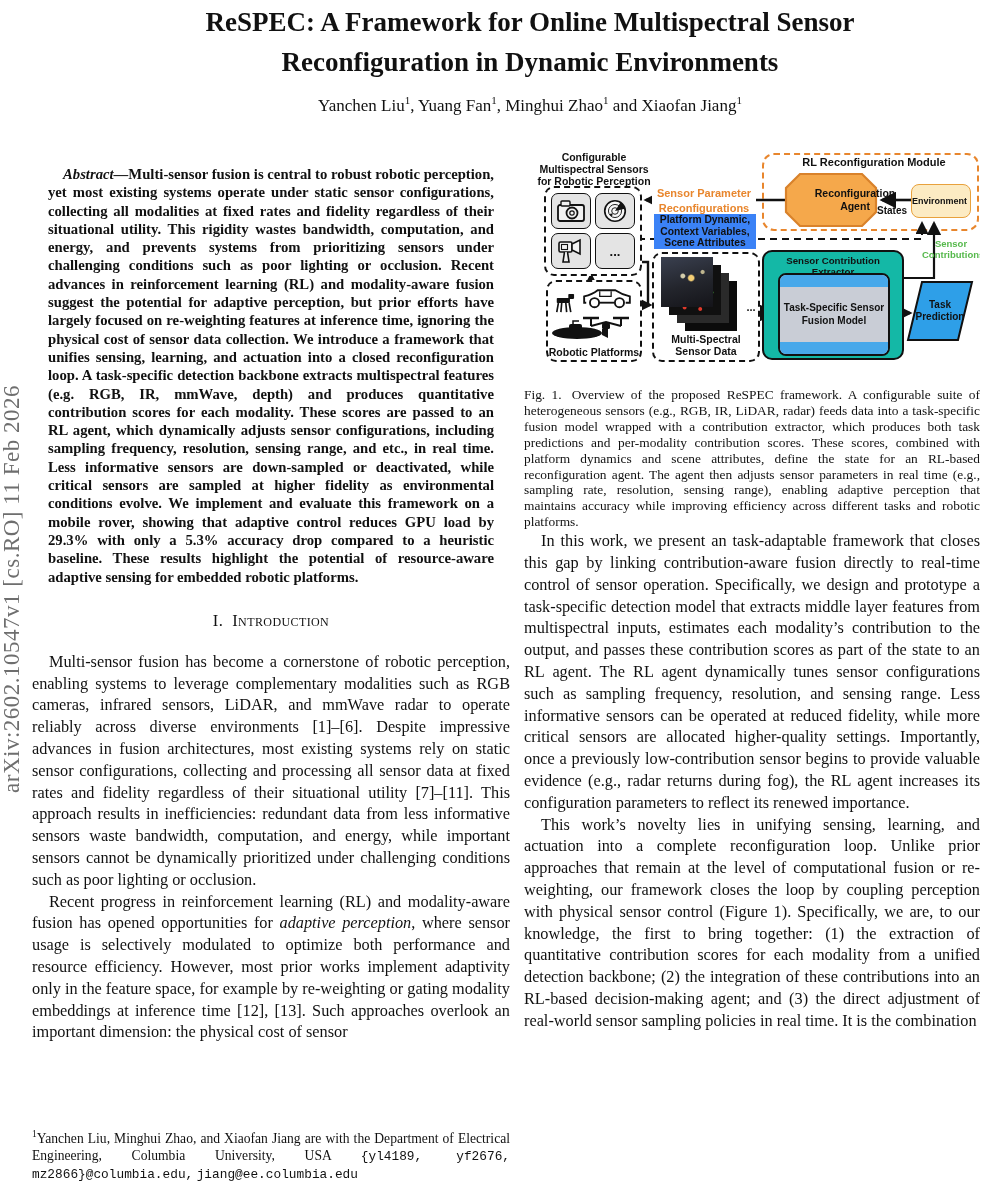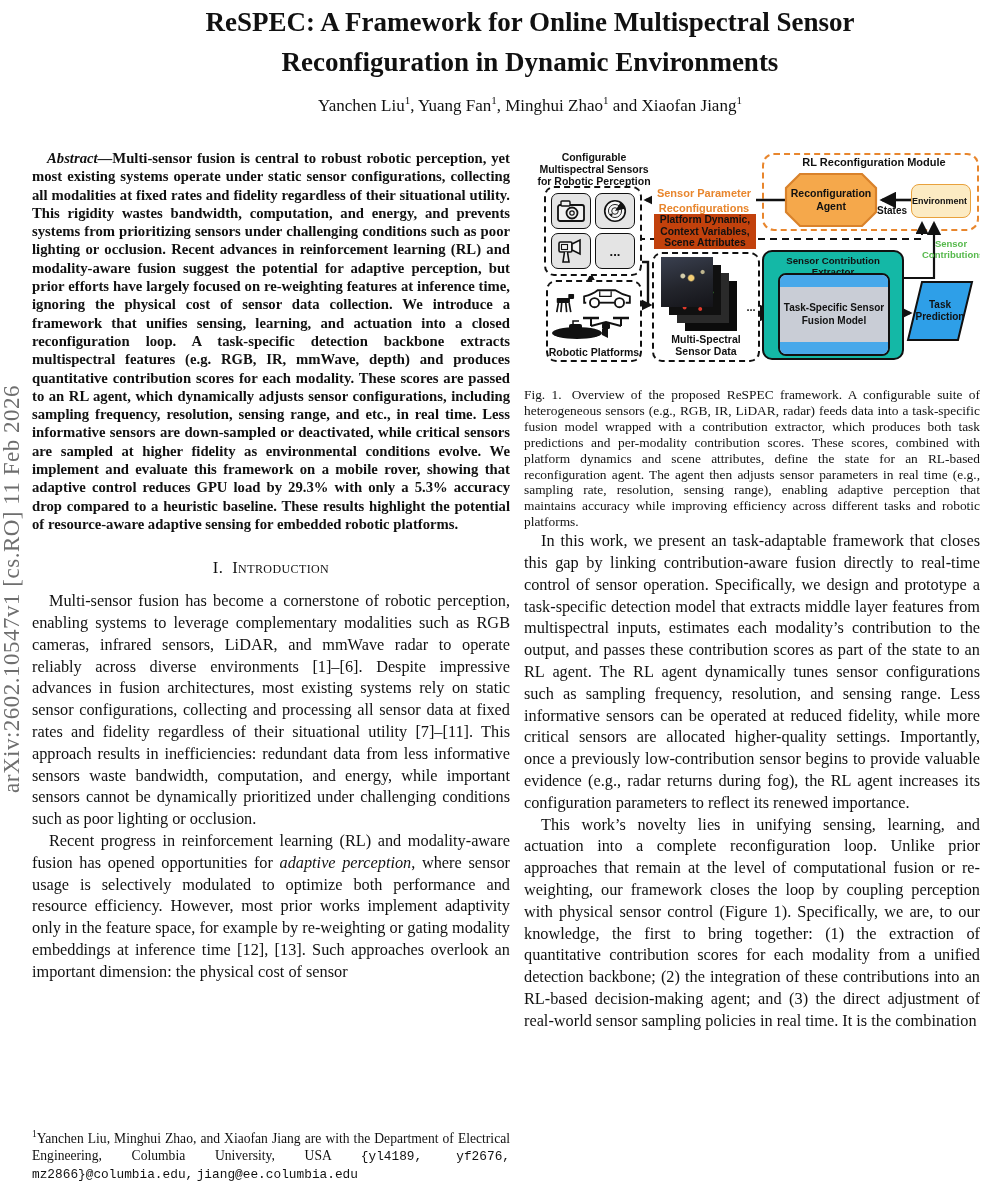--- a/index.html
+++ b/index.html
@@ -10,23 +10,23 @@
          transform:rotate(-90deg);text-align:center;font-size:23px;color:#6e6e6e;
          letter-spacing:.5px;font-family:"Liberation Serif",serif;}
   
   .title{position:absolute;left:80px;top:2px;width:900px;text-align:center;
          font-size:27px;font-weight:bold;line-height:40px;}
   .authors{position:absolute;left:80px;top:94px;width:900px;text-align:center;font-size:17px;}
   .authors sup{font-size:11px;}
   
   .col-left{position:absolute;left:32px;top:149px;width:478px;height:972px;overflow:hidden;}
   .col-right{position:absolute;left:524px;top:150px;width:456px;height:1050px;overflow:hidden;}
-  .abstract{font-size:14.7px;font-weight:bold;line-height:18.3px;text-align:justify;text-indent:15px;margin:0;}
+  .abstract{font-size:14.7px;font-weight:bold;line-height:18.3px;text-align:justify;text-indent:15px;margin:16px;}
   .abstract .lead{font-style:italic;}
-  .sec-head{margin:25px 0 12px 0;text-align:center;font-size:16.5px;font-variant:small-caps;letter-spacing:.4px;}
+  .sec-head{margin:25px 0 20px 0;text-align:center;font-size:16.5px;font-variant:small-caps;letter-spacing:.4px;}
   .sec-head .num{margin-right:9px;}
   .body-p{font-size:16.3px;line-height:21.8px;text-align:justify;text-indent:17px;margin:0;}
   .body-p.noindent{text-indent:0;}
   .body-p .it{font-style:italic;}
   
   .footnote{position:absolute;left:32px;top:1126px;width:478px;font-size:13.6px;
             line-height:17px;text-align:justify;}
   .footnote sup{font-size:9.5px;}
   .mono{font-family:"Liberation Mono",monospace;font-size:12.8px;}
   
@@ -116,21 +116,21 @@
 
         <path d="M380 128 H410 V73" stroke="#111" stroke-width="2.2" fill="none" marker-end="url(#ah)"></path>
 
         <polygon points="276,24 338,24 352,38 352,62 338,76 276,76 262,62 262,38" fill="#F5A84B" stroke="#D9822B" stroke-width="2.2"></polygon>
 
         <polygon points="398,132 448,132 434,190 384,190" fill="#2E9FE8" stroke="#111" stroke-width="2"></polygon>
       </svg>
 
       <div class="rl-box"></div>
       <div class="lbl" style="left:260px;top:6px;width:180px;font-size:11px;z-index:2;">RL Reconfiguration Module</div>
-      <div class="lbl center-flex" style="left:262px;top:24px;width:90px;height:52px;font-size:10.5px;line-height:1.2;z-index:2;">
+      <div class="lbl center-flex" style="left:262px;top:24px;width:90px;height:52px;font-size:10.5px;line-height:1.2;z-index:2;padding-left:24px;">
           <span class="pre">Reconfiguration
 Agent</span>
         </div>
       <div class="env-box">
         <span class="lbl" style="position:static;font-size:9px;">Environment</span>
       </div>
       <div class="lbl" style="left:349px;top:55px;width:38px;font-size:10px;z-index:2;">States</div>
 
       <div class="lbl pre" style="left:4px;top:1px;width:132px;font-size:10.5px;line-height:1.15;z-index:2;">Configurable
 Multispectral Sensors
@@ -190,21 +190,21 @@
           <rect x="19" y="4" width="13" height="8" rx="2" fill="#111"></rect>
           <path d="M23 4 V1 H29" stroke="#111" stroke-width="1.5" fill="none"></path>
           <path d="M52 9 L58 6 V18 L52 15 Z" fill="#111"></path>
         </svg>
         <div class="lbl" style="left:0;bottom:2px;width:100%;font-size:10.5px;">Robotic Platforms</div>
       </div>
 
       <div class="lbl pre" style="left:128px;top:36px;width:104px;font-size:11px;line-height:1.35;color:#E8862D;background:#fff;z-index:2;">Sensor Parameter
 Reconfigurations</div>
 
-      <div class="lbl pre" style="left:130px;top:64px;width:102px;font-size:10.3px;line-height:1.12;background:#c2410c;z-index:2;">Platform Dynamic,
+      <div class="lbl pre" style="left:130px;top:64px;width:102px;font-size:10.3px;line-height:1.12;background:#3b82f6;z-index:2;">Platform Dynamic,
 Context Variables,
 Scene Attributes</div>
 
       <div class="msd-box">
         <div class="frame" style="left:31px;top:27px;background:#0b0b0b;"></div>
         <div class="frame" style="left:23px;top:19px;background:#2a2a2a;background-image:radial-gradient(circle at 62% 38%, #dcdcdc 3px, transparent 4px);"></div>
         <div class="frame" style="left:15px;top:11px;background:#101010;background-image:radial-gradient(circle at 70% 25%, #59d44a 1.5px, transparent 2.5px),radial-gradient(circle at 55% 40%, #59d44a 1.3px, transparent 2.3px),radial-gradient(circle at 30% 85%, #e0392b 1.4px, transparent 2.4px),radial-gradient(circle at 60% 88%, #e0392b 1.4px, transparent 2.4px),radial-gradient(circle at 82% 55%, #59d44a 1.2px, transparent 2.2px);"></div>
         <div class="frame" style="left:7px;top:3px;background-color:#23252c;background-image:radial-gradient(circle at 58% 42%, rgba(255,215,120,.95) 2.5px, transparent 4px),radial-gradient(circle at 42% 38%, rgba(255,245,200,.8) 1.8px, transparent 3px),radial-gradient(circle at 80% 30%, rgba(255,240,180,.7) 1.5px, transparent 2.6px),linear-gradient(165deg,#3a4050 0%,#23252c 55%,#141419 100%);"></div>
         <div class="lbl" style="right:1px;top:44%;width:12px;font-size:11px;">...</div>
         <div class="lbl pre" style="left:0;bottom:3px;width:100%;font-size:10.5px;line-height:1.15;">Multi-Spectral

